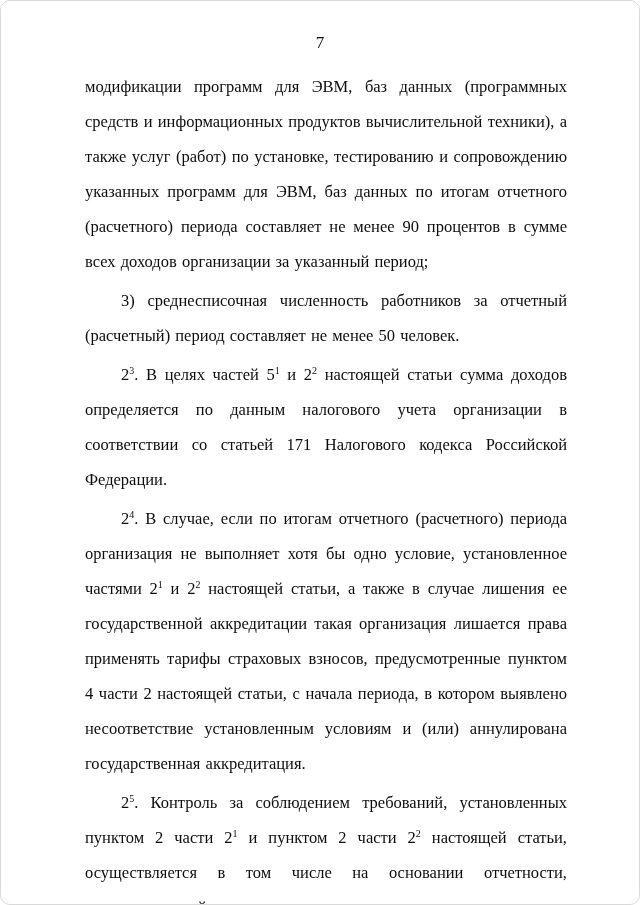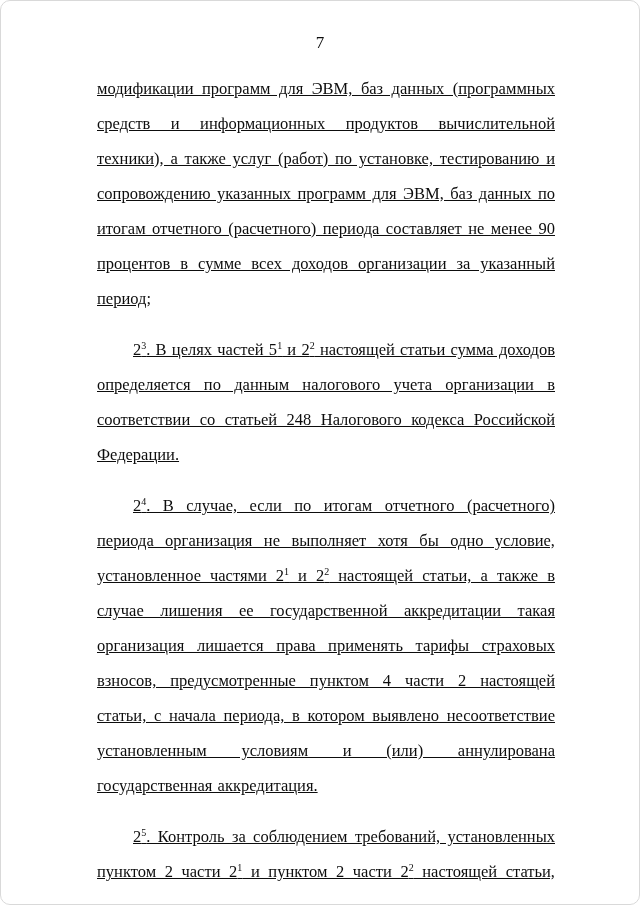--- a/index.html
+++ b/index.html
@@ -23,42 +23,42 @@
     text-align: center;
     font-size: 17px;
     padding-top: 30px;
     height: 24px;
     line-height: 24px;
   }
   .doc-body {
     margin: 14px 68px 0 80px;
   }
   .para {
-    margin: 16px;
+    margin: 4px;
     font-size: 16.5px;
     line-height: 35px;
     text-align: justify;
     text-align-last: left;
     word-spacing: 1px;
     hyphens: none;
-    text-decoration: underline;
   }
   .para.indent {
     text-indent: 36px;
   }
   .para sup {
     font-size: 10px;
     line-height: 0;
     vertical-align: super;
   }
 </style>
 </head>
 <body>
 
 <div class="page">
   <div class="page-number">7</div>
   <div class="doc-body">
       <p class="para"><span>модификации программ для ЭВМ, баз данных (программных средств и информационных продуктов вычислительной техники), а также услуг (работ) по установке, тестированию и сопровождению указанных программ для ЭВМ, баз данных по итогам отчетного (расчетного) периода составляет не менее 90 процентов в сумме всех доходов организации за указанный период;</span></p>
-      <p class="para indent"><span>2</span><sup>3</sup><span>. В целях частей 5</span><sup>1</sup><span> и 2</span><sup>2</sup><span> настоящей статьи сумма доходов определяется по данным налогового учета организации в соответствии со статьей 248 Налогового кодекса Российской Федерации.</span></p>
+      <p class="para indent"><span>3) среднесписочная численность работников за отчетный (расчетный) период составляет не менее 50 человек.</span></p>
+      <p class="para indent"><span>2</span><sup>3</sup><span>. В целях частей 5</span><sup>1</sup><span> и 2</span><sup>2</sup><span> настоящей статьи сумма доходов определяется по данным налогового учета организации в соответствии со статьей 171 Налогового кодекса Российской Федерации.</span></p>
       <p class="para indent"><span>2</span><sup>4</sup><span>. В случае, если по итогам отчетного (расчетного) периода организация не выполняет хотя бы одно условие, установленное частями 2</span><sup>1</sup><span> и 2</span><sup>2</sup><span> настоящей статьи, а также в случае лишения ее государственной аккредитации такая организация лишается права применять тарифы страховых взносов, предусмотренные пунктом 4 части 2 настоящей статьи, с начала периода, в котором выявлено несоответствие установленным условиям и (или) аннулирована государственная аккредитация.</span></p>
       <p class="para indent"><span>2</span><sup>5</sup><span>. Контроль за соблюдением требований, установленных пунктом 2 части 2</span><sup>1</sup><span> и пунктом 2 части 2</span><sup>2</sup><span> настоящей статьи, осуществляется в том числе на основании отчетности, предоставляемой организациями,</span></p>
     </div>
 </div>
 
 </body></html>

